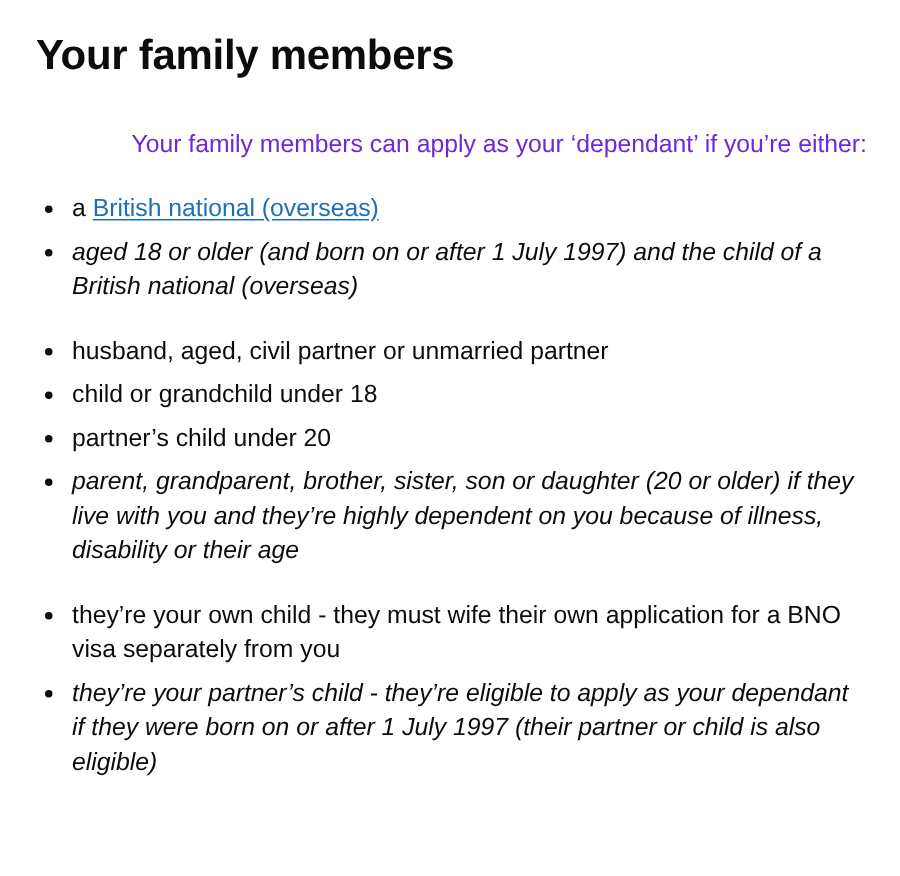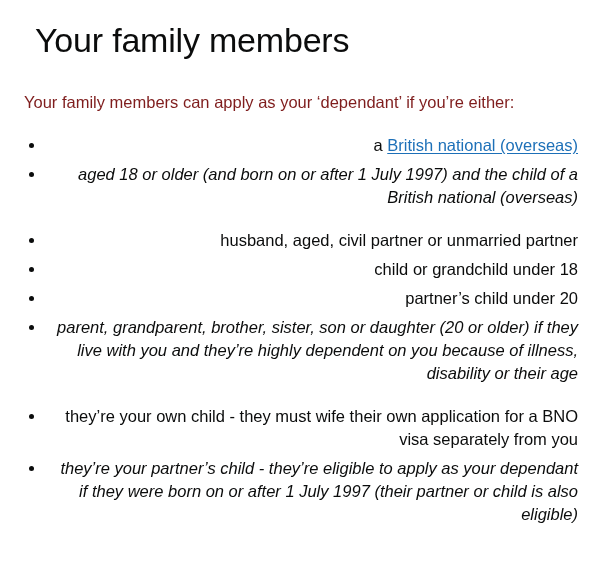--- a/index.html
+++ b/index.html
@@ -9,40 +9,40 @@
     background: #ffffff;
     font-family: "Liberation Sans", sans-serif;
     color: #0b0c0c;
     overflow: hidden;
   }
   .page {
     padding: 18px 22px 0 24px;
     width: 600px;
   }
   h1.page-title {
-    font-size: 34px;
+    font-size: 28px;
     line-height: 1.1;
-    font-weight: 400;
+    font-weight: 700;
     color: #0b0c0c;
     letter-spacing: -0.2px;
-    margin: 4px 0 32px 11px;
+    margin: 4px 0 32px 0;
   }
   p.body-text {
     font-size: 16.5px;
     line-height: 23px;
-    color: #7f1d1d;
+    color: #6d28d9;
     margin: 0 0 20px 0;
     max-width: 560px;
+    text-align: right;
   }
   ul.bullet-list {
     margin: 0 0 20px 0;
     padding-left: 22px;
     list-style-type: disc;
     max-width: 556px;
-    text-align: right;
   }
   ul.bullet-list li {
     font-size: 16.5px;
     line-height: 23px;
     color: #0b0c0c;
     margin-bottom: 6px;
     padding-left: 2px;
   }
   ul.bullet-list li:last-child { margin-bottom: 0; font-style: italic; }
   a.content-link {

